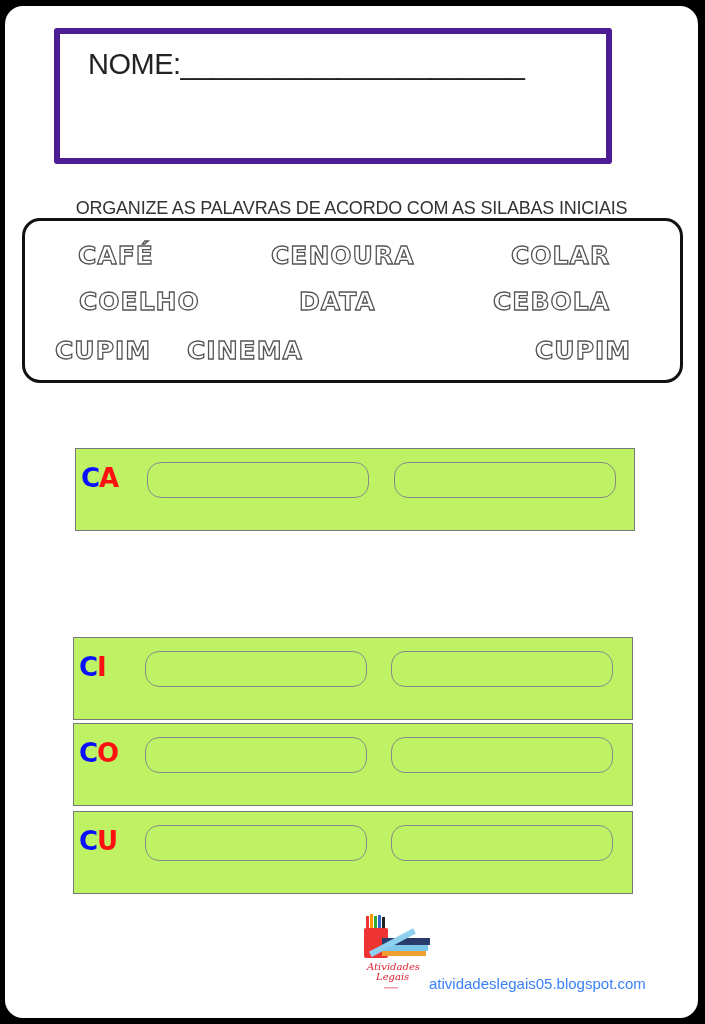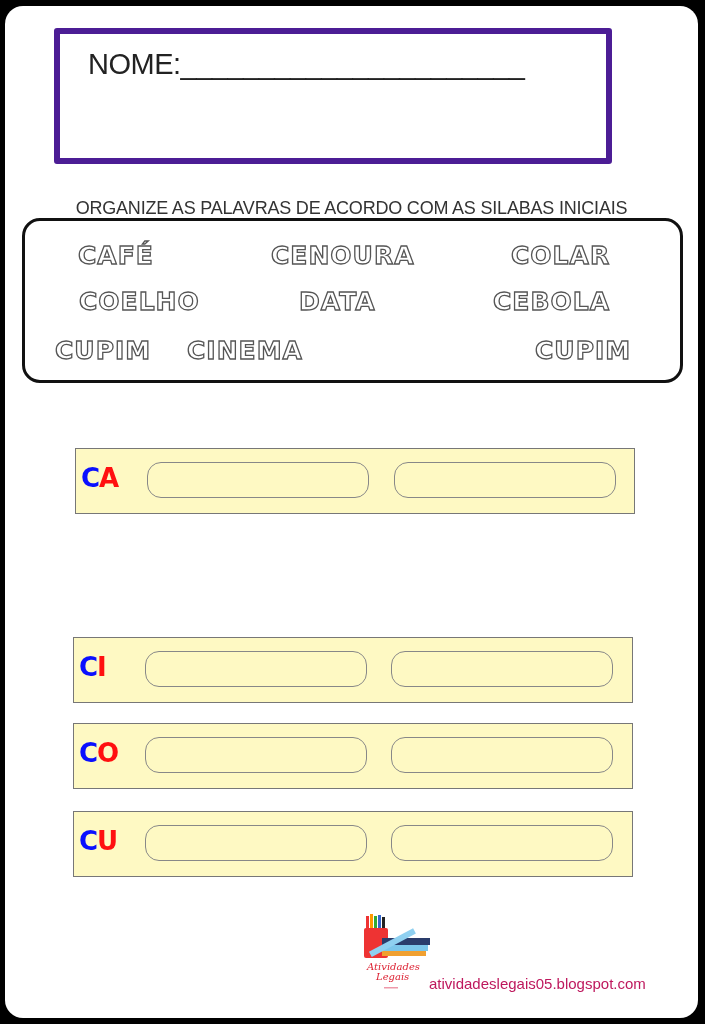--- a/index.html
+++ b/index.html
@@ -5,27 +5,27 @@
   html, body { margin:0; padding:0; }
   body { width:705px; height:1024px; background:#000; position:relative; overflow:hidden; font-family:"Liberation Sans", sans-serif; }
   .page { position:absolute; left:5px; top:6px; width:693px; height:1012px; background:#fff; border-radius:18px; }
   .header-box { position:absolute; left:49px; top:22px; width:558px; height:136px; border:6px solid #4c1d95; border-radius:3px; box-sizing:border-box; }
   .hdr-line { position:absolute; left:28px; font-size:29px; color:#222; letter-spacing:-0.5px; white-space:pre; }
   .hdr-name { top:14px; }
   .hdr-date { top:82px; }
   .instruction { position:absolute; left:0; width:693px; top:192px; text-align:center; font-size:18px; color:#333; letter-spacing:-0.2px; }
   .word-box { position:absolute; left:17px; top:212px; width:661px; height:165px; border:3px solid #111; border-radius:18px; box-sizing:border-box; }
   .word { position:absolute; font-family:"DejaVu Sans", sans-serif; font-weight:bold; font-size:25px; color:#fff; -webkit-text-stroke:1.3px #555; letter-spacing:1px; }
-  .row { position:absolute; height:66px; border:1.5px solid #777; box-sizing:border-box; background:#fef9c3; }
+  .row { position:absolute; height:83px; border:1.5px solid #777; box-sizing:border-box; background:#bef264; }
   .syl { position:absolute; left:5px; top:14px; font-family:"DejaVu Sans", sans-serif; font-weight:bold; font-size:26px; letter-spacing:-1px; }
   .syl .c1 { color:#0a10ff; }
   .syl .c2 { color:#ff1010; }
   .slot { position:absolute; top:13px; width:222px; height:36px; border:1.3px solid #888; border-radius:14px; box-sizing:border-box; }
   .logo { position:absolute; left:357px; top:908px; width:70px; height:80px; }
-  .blog { position:absolute; left:424px; top:969px; font-size:15px; color:#be185d; }
+  .blog { position:absolute; left:424px; top:969px; font-size:15px; color:#3b82f6; }
 </style>
 </head>
 <body>
 
 <div class="page">
 
   <div class="header-box">
     <div class="hdr-line hdr-name">NOME:______________________</div>
   </div>
 

